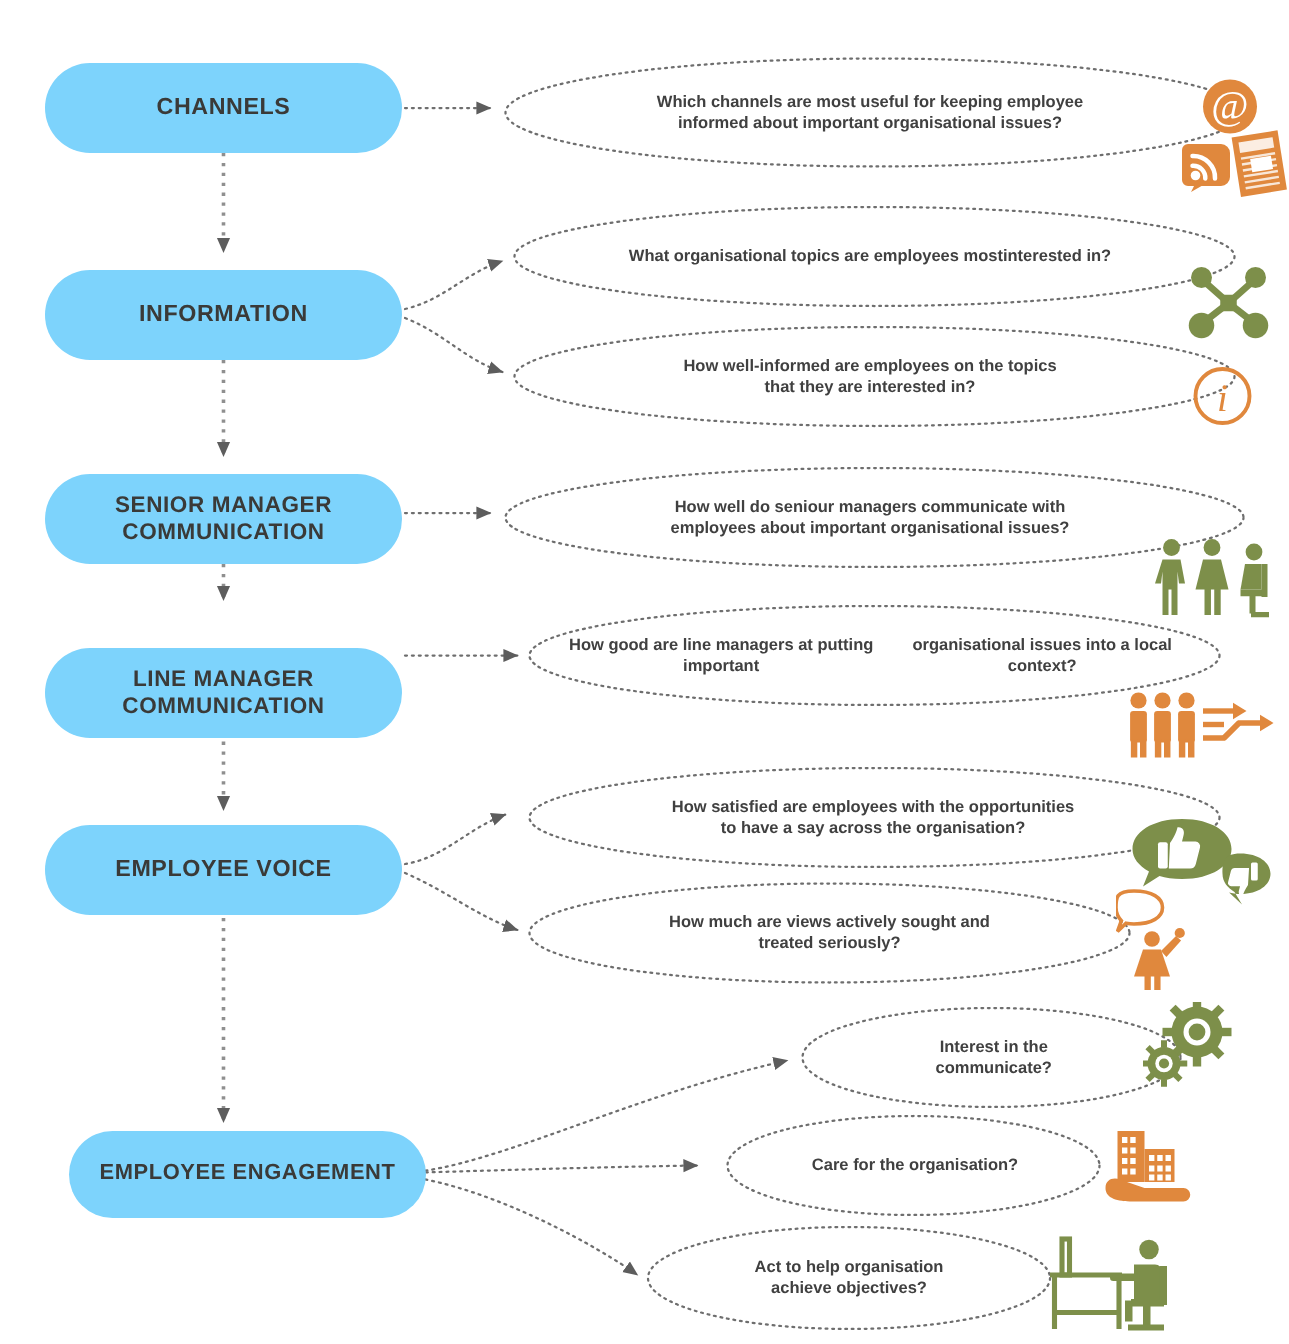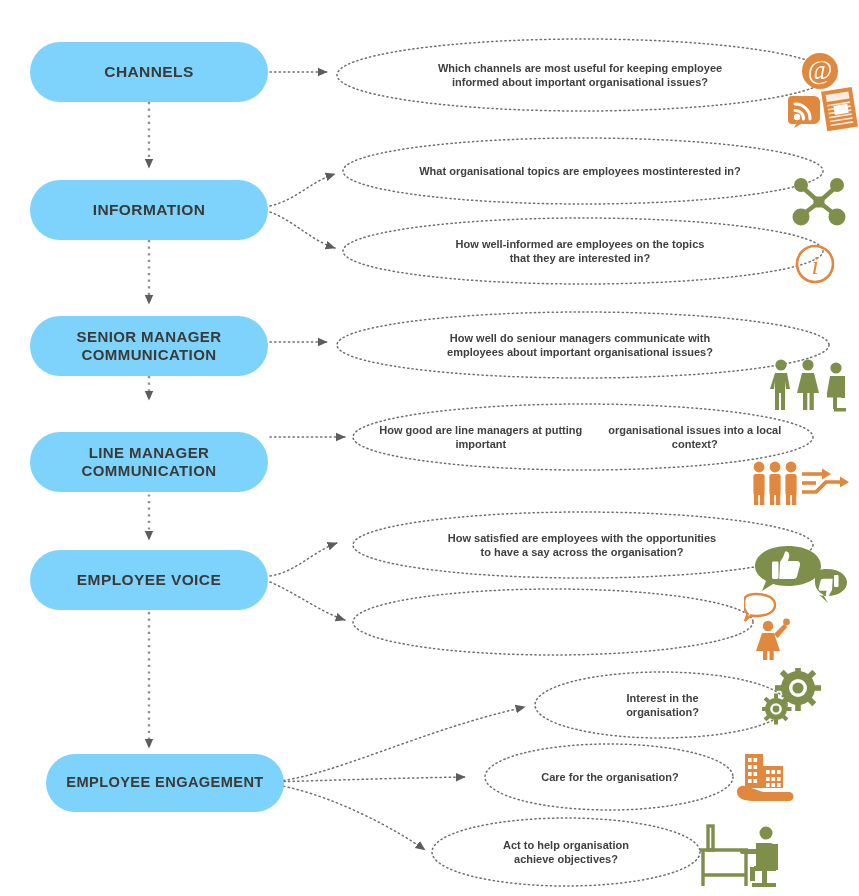--- a/index.html
+++ b/index.html
@@ -125,24 +125,28 @@
   <div class="bub" style="left:360px;top:412px;width:440px;height:50px;flex-direction:row;">
     <span>How good are line managers at putting important</span>
     <span>organisational issues into a local context?</span>
   </div>
 
   <div class="bub" style="left:358px;top:520px;width:448px;height:50px;flex-direction:column;">
     <span>How satisfied are employees with the opportunities</span>
     <span>to have a say across the organisation?</span>
   </div>
 
+  <div class="bub" style="left:368px;top:597px;width:370px;height:50px;flex-direction:column;">
+    <span>How much are views actively sought and</span>
+    <span>treated seriously?</span>
+  </div>
 
   <div class="bub" style="left:560px;top:680px;width:205px;height:50px;flex-direction:column;">
     <span>Interest in the</span>
-    <span>organisation?</span>
+    <span>communicate?</span>
   </div>
 
   <div class="bub" style="left:487px;top:765px;width:246px;height:24px;text-align:center;">
     <span>Care for the organisation?</span>
   </div>
 
   <div class="bub" style="left:450px;top:827px;width:232px;height:50px;flex-direction:column;align-items:center;">
     <span>Act to help organisation</span>
     <span>achieve objectives?</span>
   </div>

